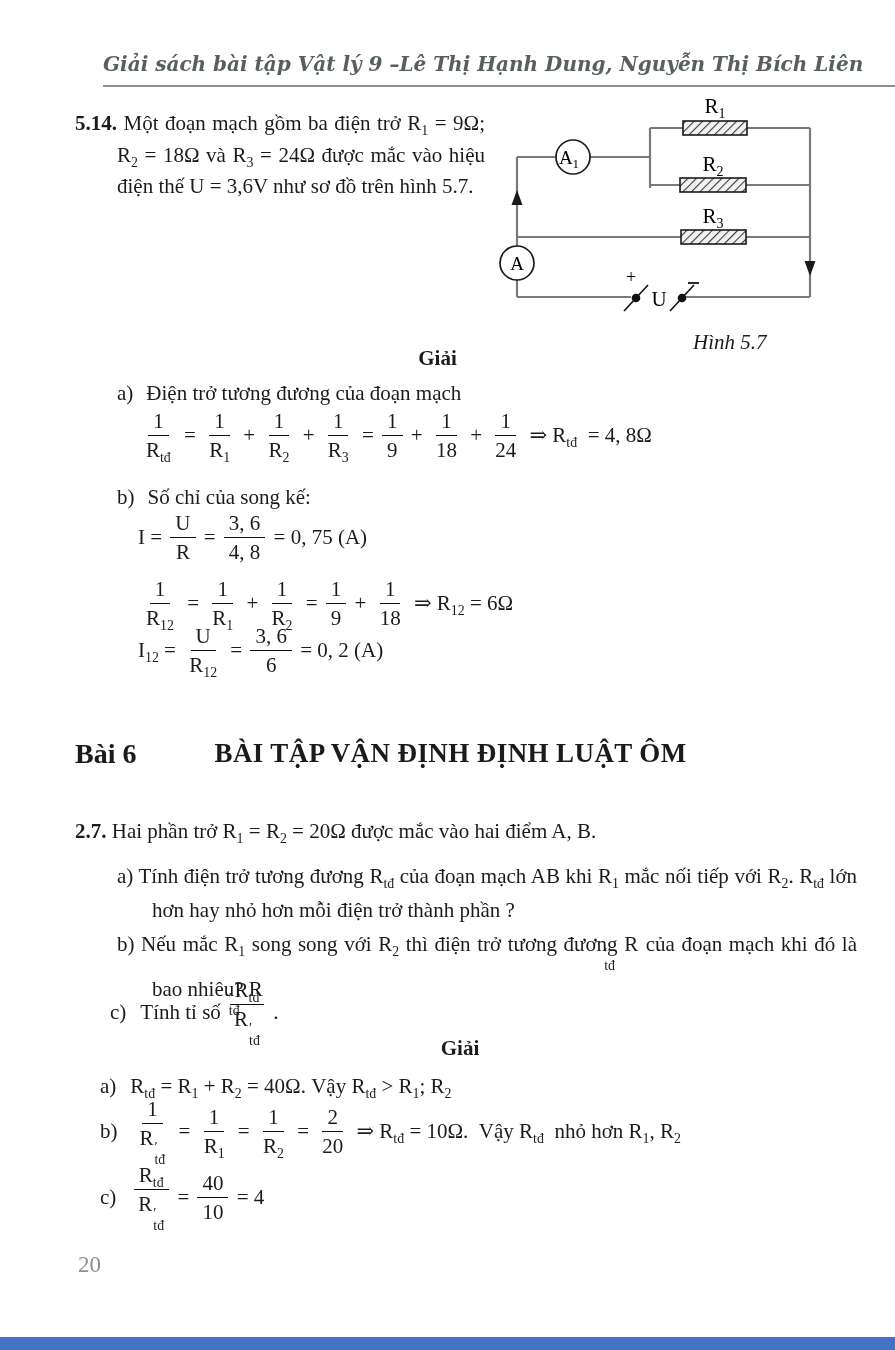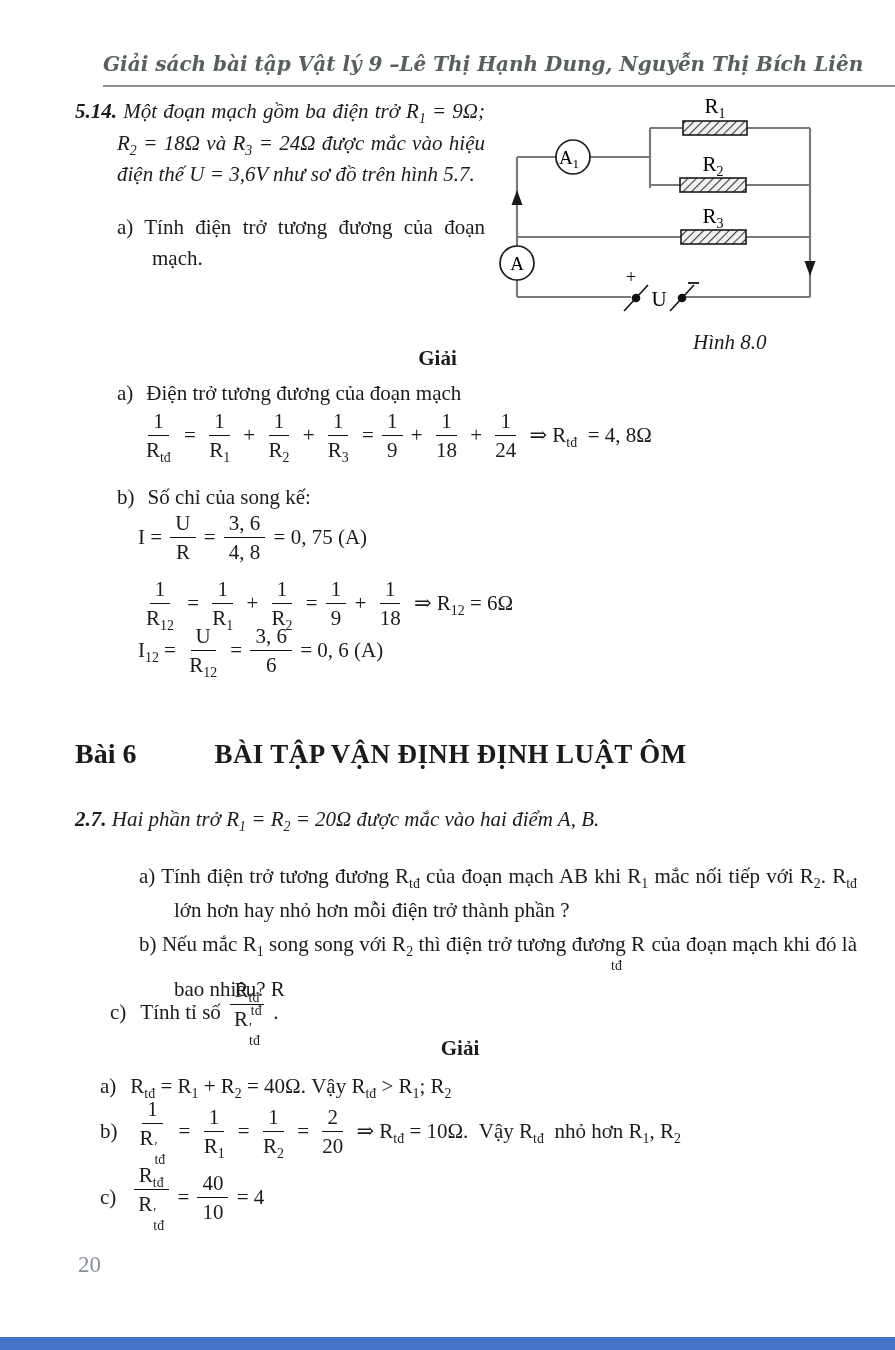--- a/index.html
+++ b/index.html
@@ -4,44 +4,44 @@
 <style>
   html,body{margin:0;padding:0;background:#ffffff;}
   .page{position:relative;width:895px;height:1350px;background:#fff;overflow:hidden;
         font-family:"Liberation Serif","DejaVu Serif",serif;color:#1b1b1b;font-size:21px;}
   
   .hdr{position:absolute;left:75px;top:52px;width:805px;padding-bottom:9px;
        border-bottom:2px solid #8b9291;font-weight:bold;font-style:italic;font-size:20px;
        font-family:"DejaVu Serif","Liberation Serif",serif;}
   
   .col514{position:absolute;left:75px;top:96px;width:410px;text-align:justify;line-height:31.5px;}
-  .hang{padding-left:42px;text-indent:-42px;margin:0 0 0 0;font-style:italic;}
+  .hang{padding-left:42px;text-indent:-42px;margin:12px 0 0 0;}
   .plabel{font-weight:bold;}
   .item514{margin-left:42px;padding-left:35px;text-indent:-35px;text-align:justify;}
   
   .fig{position:absolute;left:485px;top:92px;width:400px;height:250px;}
   .figcap{position:absolute;left:693px;top:330px;font-style:italic;font-size:21px;}
   
   .giai1{position:absolute;left:75px;top:346px;width:725px;text-align:center;font-weight:bold;}
   .solline-a{position:absolute;left:117px;top:381px;display:flex;gap:13px;}
   .solline-b{position:absolute;left:117px;top:485px;display:flex;gap:13px;}
   .eq1{position:absolute;left:138px;top:408px;}
   .eq2{position:absolute;left:138px;top:510px;}
   .eq3{position:absolute;left:138px;top:576px;}
   .eq4{position:absolute;left:138px;top:623px;}
   
-  .lesson{position:absolute;left:75px;top:738px;width:770px;display:flex;gap:78px;align-items:flex-end;
+  .lesson{position:absolute;left:75px;top:738px;width:770px;display:flex;gap:78px;align-items:flex-start;
           font-weight:bold;font-family:"Liberation Serif","DejaVu Serif",serif;}
   .lesson .num{font-size:28px;}
   .lesson .ttl{font-size:27px;letter-spacing:.4px;}
   
   .p61-0{position:absolute;left:75px;top:802px;width:780px;line-height:34px;}
   .p61-a{position:absolute;left:75px;top:838px;width:782px;}
   .p61-b{position:absolute;left:75px;top:906px;width:782px;}
-  .item61{margin-left:64px;padding-left:35px;text-indent:-35px;text-align:justify;line-height:34px;}
+  .item61{margin-left:42px;padding-left:35px;text-indent:-35px;text-align:justify;line-height:34px;}
   .p61-c{position:absolute;left:110px;top:977px;}
   
   .giai2{position:absolute;left:75px;top:1036px;width:770px;text-align:center;font-weight:bold;}
   .s61-a{position:absolute;left:100px;top:1070px;display:flex;gap:14px;line-height:32px;}
   .s61-b{position:absolute;left:100px;top:1096px;}
   .s61-c{position:absolute;left:100px;top:1162px;}
   
   .eqrow{display:flex;align-items:center;font-size:21px;}
   .eqrow span{white-space:pre;}
   .eqlab{margin-right:14px;}
@@ -60,21 +60,20 @@
 </style>
 </head>
 <body>
 
 <div class="page">
 
   <div class="hdr" style="color: rgb(87, 96, 93); margin-left: 28px;">Giải sách bài tập Vật lý 9 –Lê Thị Hạnh Dung, Nguyễn Thị Bích Liên</div>
 
   <div class="col514">
     <p class="hang"><span class="plabel">5.14.</span><span> </span><span><span>Một đoạn mạch gồm ba điện trở </span><span class="bs"><span>R</span><sub>1</sub></span><span> = 9Ω; </span><span class="bs"><span>R</span><sub>2</sub></span><span> = 18Ω và </span><span class="bs"><span>R</span><sub>3</sub></span><span> = 24Ω được mắc vào hiệu điện thế U = 3,6V như sơ đồ trên hình 5.7.</span></span></p>
-    <p class="item514"><span>a)</span><span> </span><span><span>Tính điện trở tương đương của đoạn mạch.</span></span></p>
   </div>
 
   <div class="fig">
     <svg width="400" height="250" viewBox="0 0 400 250">
       <defs>
         <pattern id="hatch" width="6" height="6" patternUnits="userSpaceOnUse" patternTransform="rotate(45)">
           <rect width="6" height="6" fill="#f2f2f2"></rect>
           <line x1="0" y1="0" x2="0" y2="6" stroke="#3a3a3a" stroke-width="2.2"></line>
         </pattern>
       </defs>
@@ -115,21 +114,21 @@
 
       <text x="230" y="21" font-size="21" text-anchor="middle"><tspan>R</tspan><tspan dy="5" font-size="14">1</tspan></text>
       <text x="228" y="79" font-size="21" text-anchor="middle"><tspan>R</tspan><tspan dy="5" font-size="14">2</tspan></text>
       <text x="228" y="131" font-size="21" text-anchor="middle"><tspan>R</tspan><tspan dy="5" font-size="14">3</tspan></text>
       <text x="84" y="72" font-size="19" text-anchor="middle"><tspan>A</tspan><tspan dy="4" font-size="13">1</tspan></text>
       <text x="32" y="178" font-size="19" text-anchor="middle"><tspan>A</tspan></text>
       <text x="146" y="191" font-size="18" text-anchor="middle"><tspan>+</tspan></text>
       <text x="174" y="214" font-size="21" text-anchor="middle"><tspan>U</tspan></text>
     </svg>
   </div>
-  <div class="figcap">Hình 8.0</div>
+  <div class="figcap">Hình 5.7</div>
 
   <div class="giai1">Giải</div>
   <div class="solline-a">
     <span>a)</span>
     <span>Điện trở tương đương của đoạn mạch</span>
   </div>
   <div class="eq1 eqrow">
       <span class="frac"><span class="num"><span>1</span></span><span class="den"><span class="bs"><span>R</span><sub>tđ</sub></span></span></span>
       <span> = </span>
       <span class="frac"><span class="num"><span>1</span></span><span class="den"><span class="bs"><span>R</span><sub>1</sub></span></span></span>
@@ -171,21 +170,21 @@
       <span> ⇒ </span>
       <span class="bs"><span>R</span><sub>12</sub></span>
       <span> = 6Ω</span>
     </div>
   <div class="eq4 eqrow">
       <span class="bs"><span>I</span><sub>12</sub></span>
       <span> = </span>
       <span class="frac"><span class="num"><span>U</span></span><span class="den"><span class="bs"><span>R</span><sub>12</sub></span></span></span>
       <span> = </span>
       <span class="frac"><span class="num"><span>3, 6</span></span><span class="den"><span>6</span></span></span>
-      <span> = 0, 6 (A)</span>
+      <span> = 0, 2 (A)</span>
     </div>
 
   <div class="lesson">
     <span class="num">Bài 6</span>
     <span class="ttl">BÀI TẬP VẬN ĐỊNH ĐỊNH LUẬT ÔM</span>
   </div>
 
   <p class="p61-0 hang"><span class="plabel">2.7.</span><span> </span><span><span>Hai phần trở </span><span class="bs"><span>R</span><sub>1</sub></span><span> = </span><span class="bs"><span>R</span><sub>2</sub></span><span> = 20Ω được mắc vào hai điểm A, B.</span></span></p>
   <div class="p61-a">
     <p class="item61"><span>a)</span><span> </span><span><span>Tính điện trở tương đương </span><span class="bs"><span>R</span><sub>tđ</sub></span><span> của đoạn mạch AB khi </span><span class="bs"><span>R</span><sub>1</sub></span><span> mắc nối tiếp với </span><span class="bs"><span>R</span><sub>2</sub></span><span>. </span><span class="bs"><span>R</span><sub>tđ</sub></span><span> lớn hơn hay nhỏ hơn mỗi điện trở thành phần ?</span></span></p>

